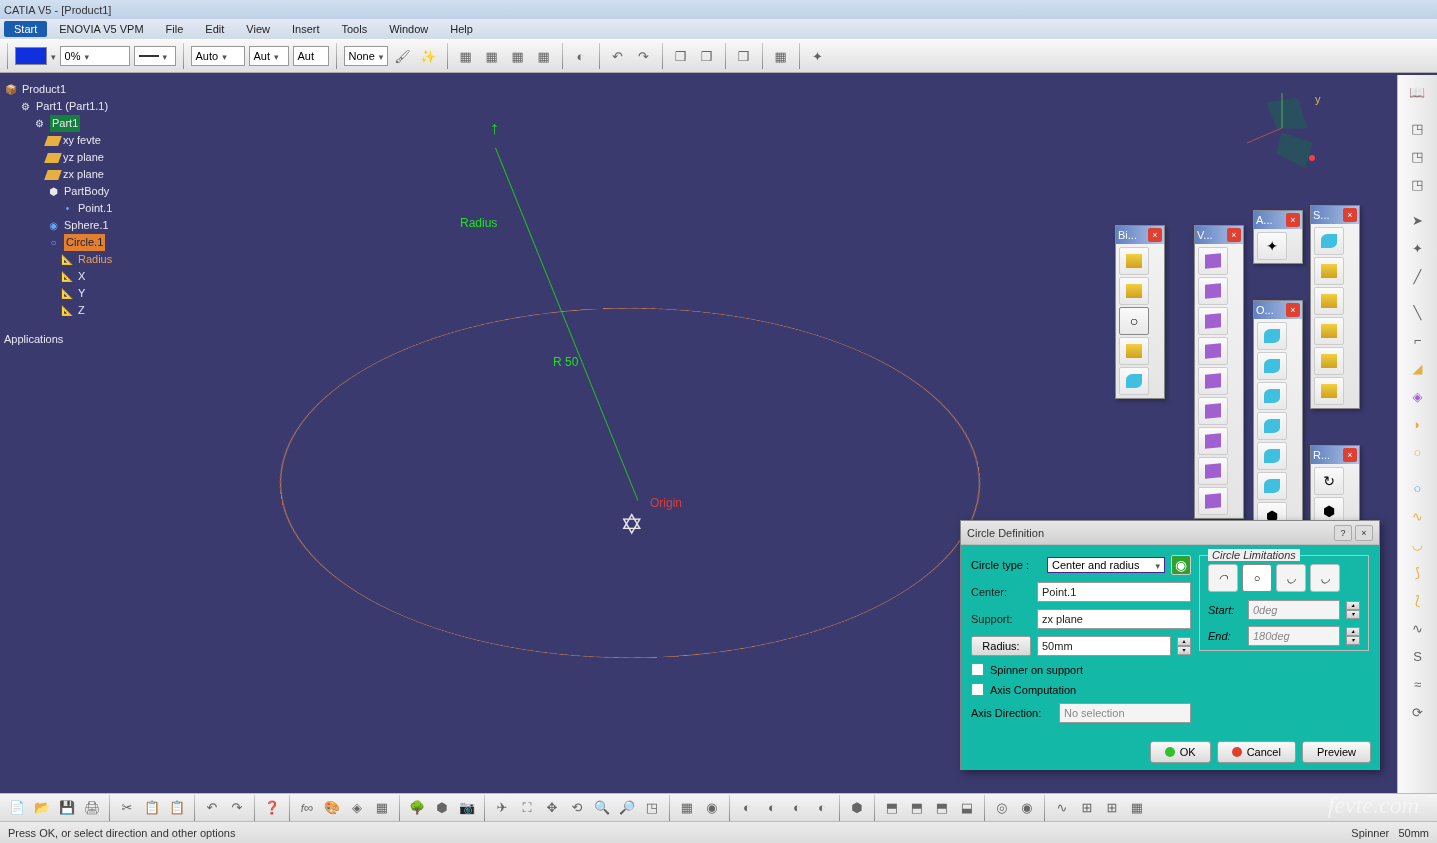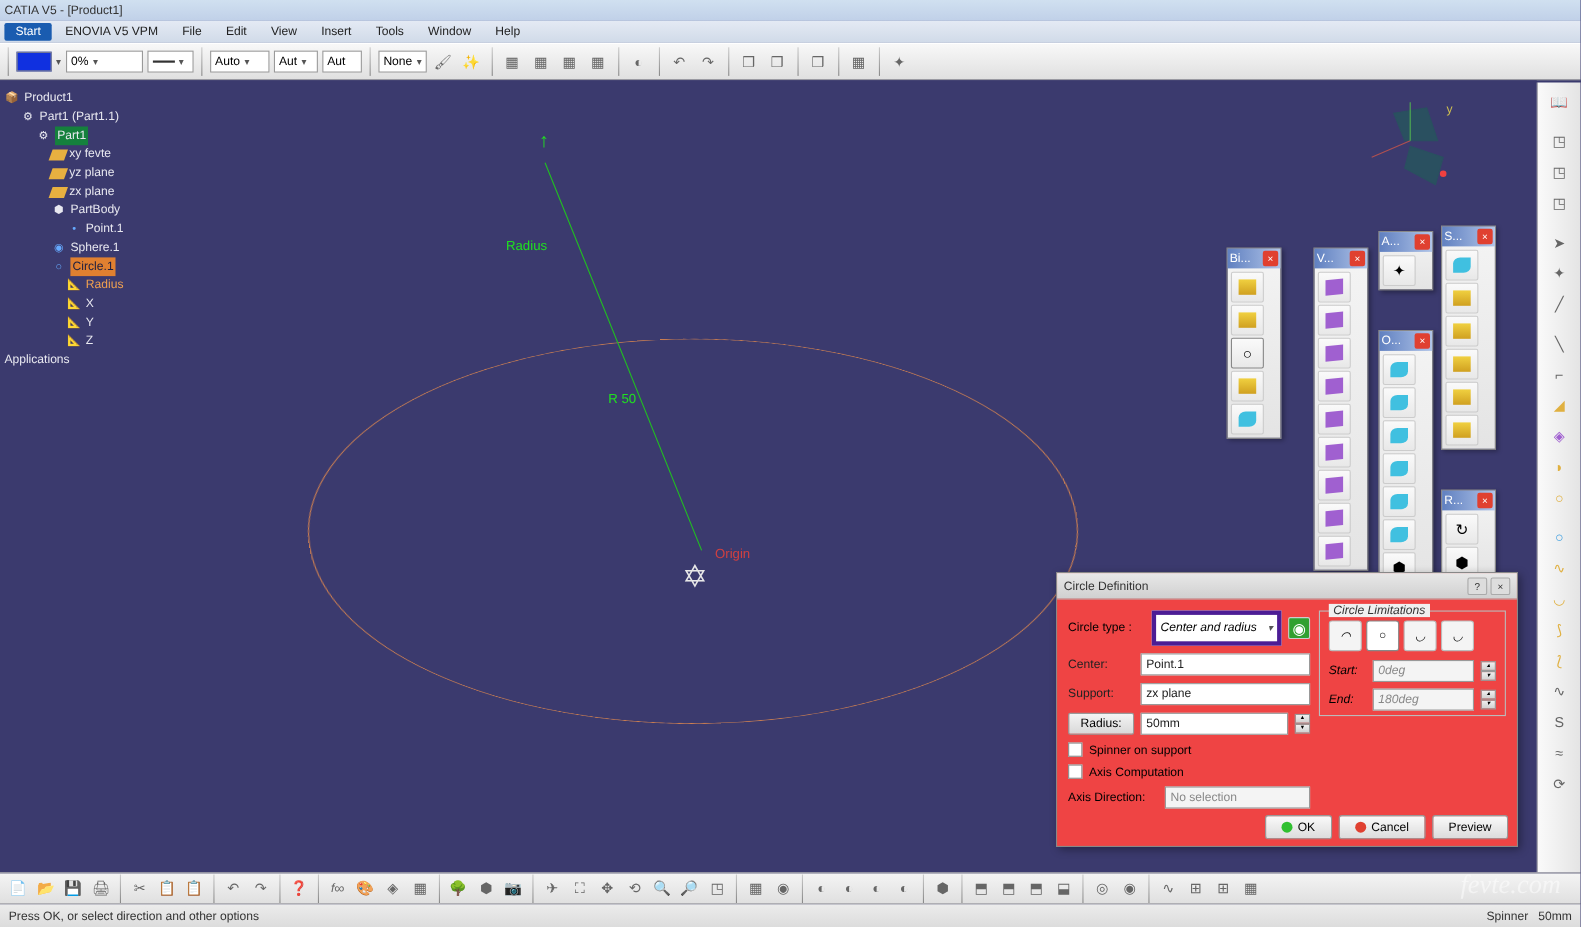--- a/index.html
+++ b/index.html
@@ -38,32 +38,32 @@
 
 .float-tb { position:absolute; background:linear-gradient(#f4f4f4,#e4e4e4); border:1px solid #888; box-shadow:2px 2px 4px rgba(0,0,0,.3); }
 .float-tb-hdr { height:18px; background:linear-gradient(90deg,#6080c0,#b0c4e8); display:flex; align-items:center; justify-content:space-between; padding:0 2px; color:#fff; font-size:10px; }
 .float-tb-close { width:14px; height:14px; background:#e04030; color:#fff; display:flex; align-items:center; justify-content:center; font-size:9px; border-radius:2px; }
 .float-tb-body { padding:3px; display:flex; flex-direction:column; gap:2px; }
 .ft-ico { width:30px; height:28px; background:linear-gradient(#fafafa,#e8e8e8); border:1px solid #ccc; border-radius:2px; display:flex; align-items:center; justify-content:center; font-size:14px; }
 .purple-cube { width:16px; height:14px; background:#a060d0; transform:skewY(-6deg); }
 .cyan-shape { width:16px; height:14px; background:#40c0e0; border-radius:40% 0 40% 0; }
 .yellow-patch { width:16px; height:14px; background:linear-gradient(#f0d040,#d0a020); }
 
-.dialog { position:absolute; top:520px; left:960px; width:420px; height:250px; background:#ef4444; border:1px solid #888; box-shadow:3px 3px 8px rgba(0,0,0,.4); }
+.dialog { position:absolute; top:520px; left:960px; width:420px; height:250px; background:#14b8a6; border:1px solid #888; box-shadow:3px 3px 8px rgba(0,0,0,.4); }
 .dlg-title { height:24px; background:linear-gradient(#e8e8e8,#d0d0d0); border-bottom:1px solid #bbb; display:flex; align-items:center; justify-content:space-between; padding:0 6px; color:#333; }
 .dlg-title-btns { display:flex; gap:3px; }
 .dlg-title-btn { width:18px; height:16px; background:#ddd; border:1px solid #aaa; border-radius:2px; display:flex; align-items:center; justify-content:center; font-size:9px; }
 .dlg-body { padding:10px; display:flex; gap:8px; }
 .dlg-left { width:220px; display:flex; flex-direction:column; gap:7px; }
 .dlg-right { flex:1;font-style:italic; }
 .dlg-row { display:flex; align-items:center; gap:6px; }
 .dlg-label { width:60px; color:#222; }
 .dlg-label-btn { width:60px; height:20px; background:linear-gradient(#f4f4f4,#d8d8d8); border:1px solid #999; border-radius:2px; display:flex; align-items:center; justify-content:center; }
 .dlg-input { flex:1; height:20px; border:1px solid #999; background:#fff; padding:0 4px; display:flex; align-items:center; color:#222; }
-.dlg-select { flex:1; height:32px; border:4px solid #4c1d95; background:#fff; padding:0 4px; display:flex; align-items:center; justify-content:space-between;font-style:italic; }
+.dlg-select { flex:1; height:16px; border:1px solid #4c1d95; background:#fff; padding:0 4px; display:flex; align-items:center; justify-content:space-between; }
 .dlg-spinner { width:14px; display:flex; flex-direction:column; }
 .dlg-spinner span { height:9px; background:linear-gradient(#f0f0f0,#d0d0d0); border:1px solid #999; font-size:6px; text-align:center; line-height:7px; }
 .checkbox { width:13px; height:13px; border:1px solid #888; background:#fff; }
 .fieldset { border:1px solid #bbb; padding:8px 8px 4px; position:relative; }
 .fieldset-legend { position:absolute; top:-7px; left:8px; background:#f0f0f0; padding:0 4px; color:#333; }
 .limit-icons { display:flex; gap:4px; margin-bottom:8px; }
 .limit-ico { width:30px; height:28px; border:1px solid #bbb; border-radius:3px; background:#f4f4f4; display:flex; align-items:center; justify-content:center; }
 .limit-ico.sel { background:#fff; border-color:#888; }
 .dlg-footer { position:absolute; bottom:6px; right:8px; display:flex; gap:6px; }
 .dlg-btn { height:22px; padding:0 14px; background:linear-gradient(#fafafa,#dcdcdc); border:1px solid #999; border-radius:3px; display:flex; align-items:center; gap:5px; }
@@ -198,21 +198,21 @@
         <span>X</span>
       </div>
     <div class="tree-row lvl4">
         <span class="tree-ico">📐</span>
         <span>Y</span>
       </div>
     <div class="tree-row lvl4">
         <span class="tree-ico">📐</span>
         <span>Z</span>
       </div>
-    <div class="tree-row lvl0" style="margin-top:0">
+    <div class="tree-row lvl0" style="margin-top:12px">
         <span>Applications</span>
       </div>
   </div>
 
   <svg class="compass" viewBox="0 0 100 100">
     <polygon points="40,20 70,15 80,45 50,45" fill="#2a5060" stroke="#2a5060"></polygon>
     <polygon points="55,50 85,60 78,85 50,70" fill="#2a5060" stroke="#2a5060"></polygon>
     <line x1="55" y1="45" x2="20" y2="60" stroke="#b05050"></line>
     <line x1="55" y1="45" x2="55" y2="10" stroke="#50b050"></line>
     <circle cx="85" cy="75" r="3" fill="#f04040"></circle>

